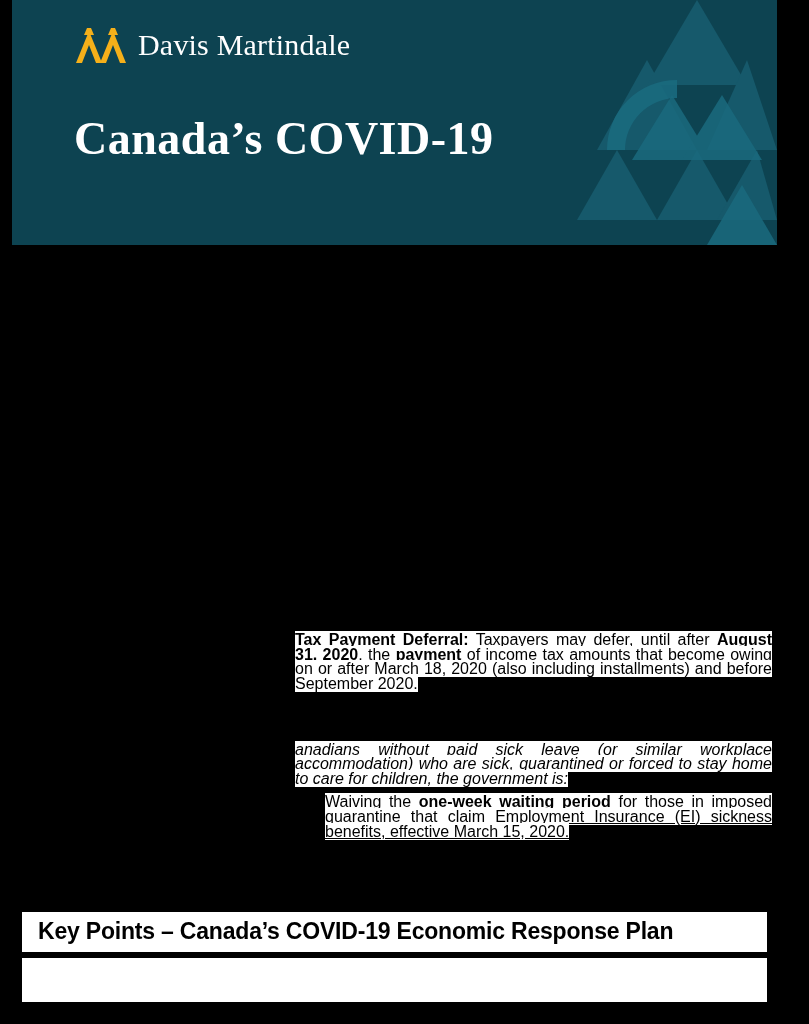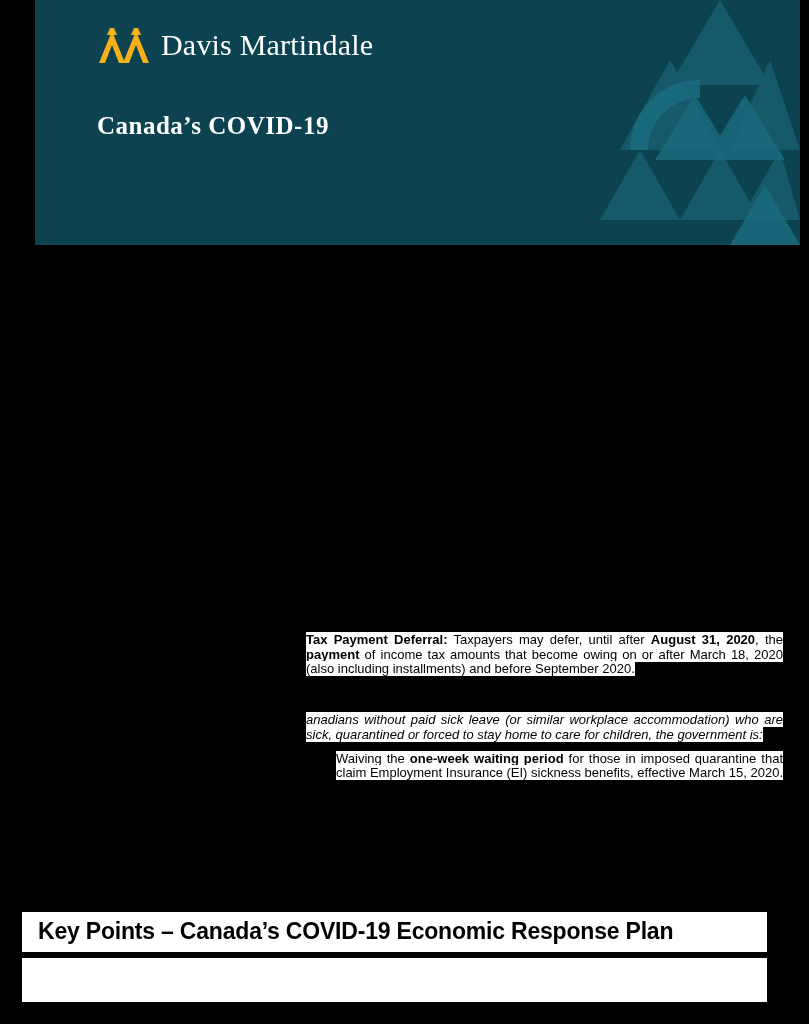--- a/index.html
+++ b/index.html
@@ -17,21 +17,20 @@
 
   
   .header-banner {
     position: absolute;
     left: 12px;
     top: 0;
     width: 765px;
     height: 245px;
     background: #0d4351;
     overflow: hidden;
-    margin-left: 23px;
   }
   .banner-deco {
     position: absolute;
     right: 0;
     top: 0;
     width: 320px;
     height: 245px;
     opacity: 1;
     pointer-events: none;
   }
@@ -60,36 +59,36 @@
   }
 
   
   .banner-title {
     position: absolute;
     left: 62px;
     top: 110px;
     width: 560px;
     color: #ffffff;
     font-family: "Liberation Serif", serif;
-    font-size: 25px;
+    font-size: 46px;
     font-weight: bold;
     line-height: 1.28;
     letter-spacing: 0.5px;
   }
   .banner-title .line {
     display: block;
   }
 
   
   .body-block {
     position: absolute;
-    left: 306px;
+    left: 295px;
     top: 633px;
     width: 477px;
-    font-size: 13px;
+    font-size: 16px;
     line-height: 14.6px;
     color: #000000;
   }
   .para {
     margin: 0 0 11px 0;
     text-align: justify;
   }
   .para span.hl {
     background: #ffffff;
     box-decoration-break: clone;
@@ -100,20 +99,21 @@
     font-style: italic;
   }
   .bullet-row {
     display: block;
     margin: 0 0 0 30px;
     text-align: justify;
   }
   .bullet-row span.hl {
     background: #ffffff;
     box-decoration-break: clone;
+    text-decoration: underline;
     -webkit-box-decoration-break: clone;
   }
   .gap-para {
     margin: 0 0 11px 0;
     text-align: right;
   }
   b { font-weight: bold; }
 
   
   .keypoints-bar {

